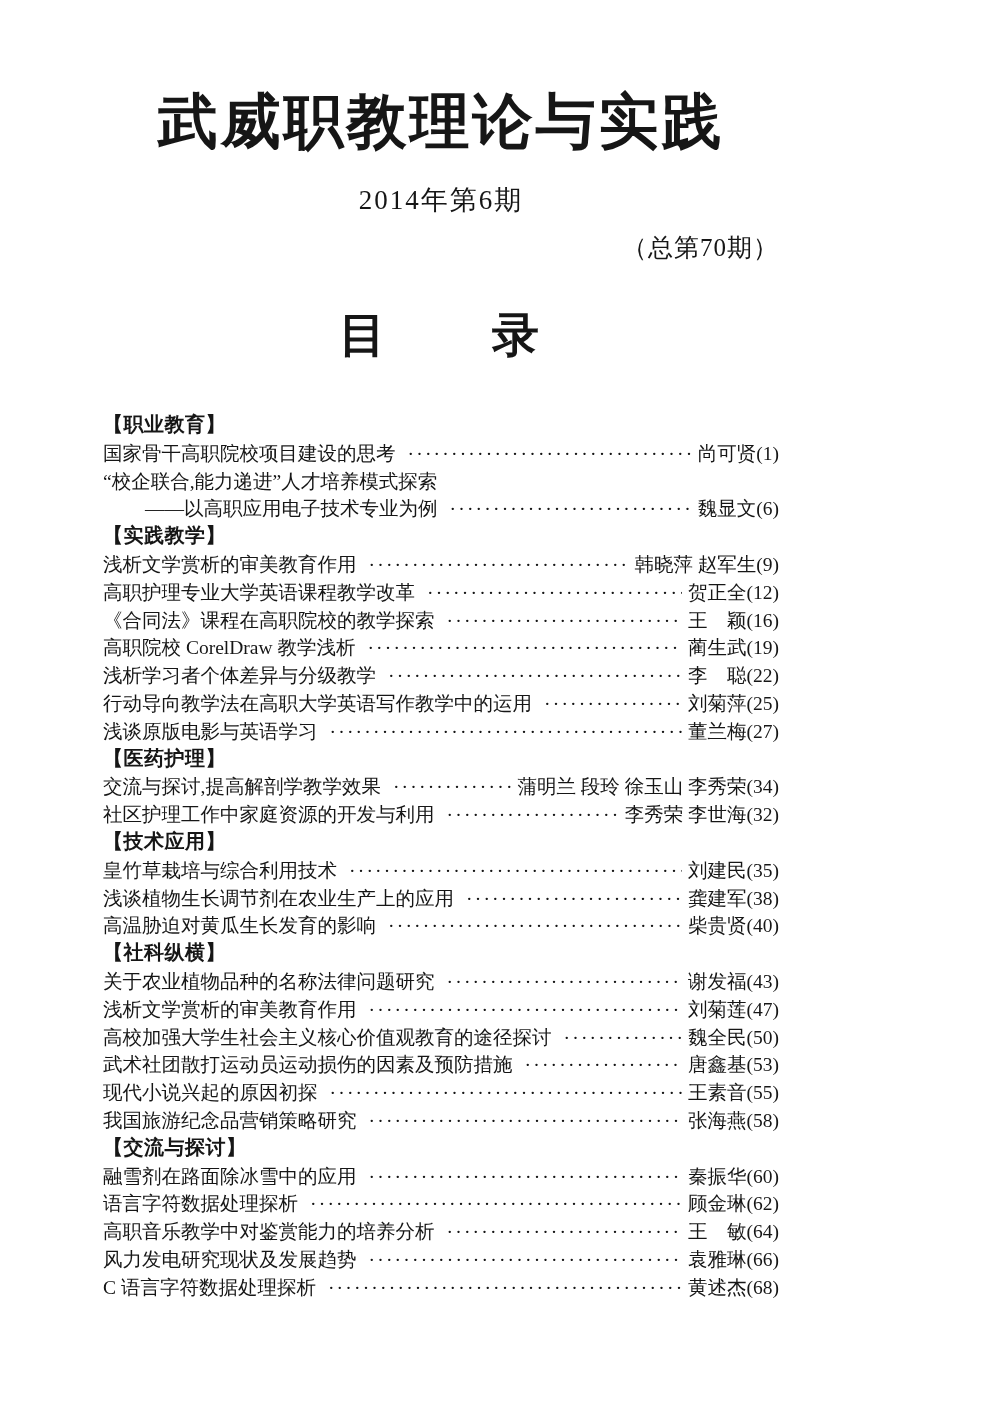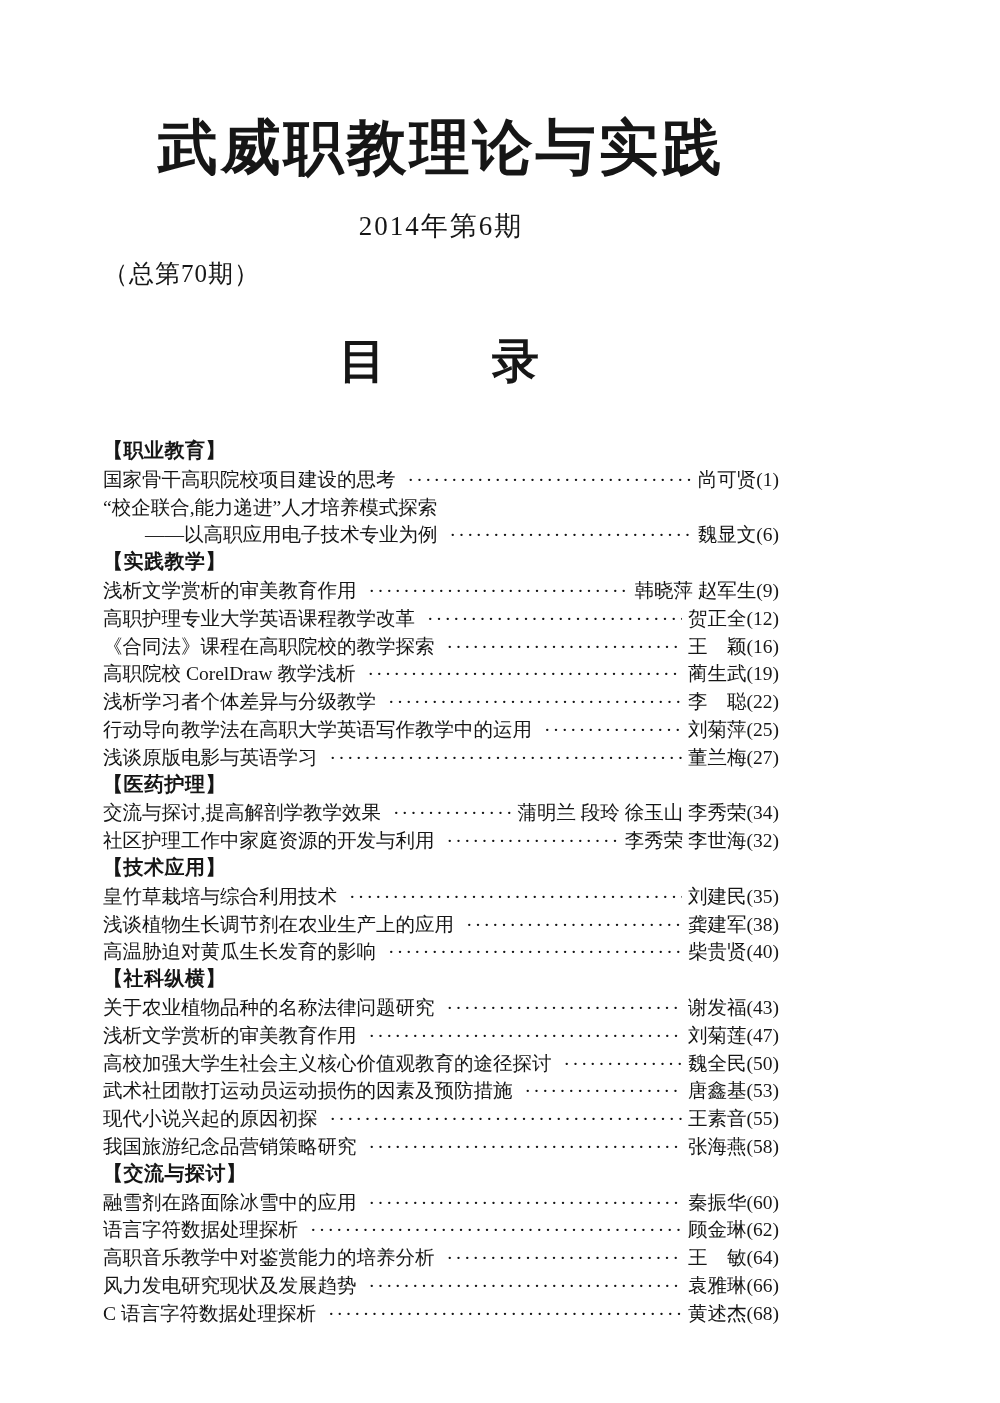--- a/index.html
+++ b/index.html
@@ -11,39 +11,39 @@
     width: 1000px;
     height: 1403px;
     font-family: "Liberation Serif", "DejaVu Serif", serif;
     color: #161616;
     overflow: hidden;
   }
   .page {
     box-sizing: border-box;
     width: 879px;
     height: 1403px;
-    padding: 112px 100px 0 103px;
+    padding: 86px 100px 0 103px;
   }
   .journal-title {
     margin: 0;
     text-align: center;
     font-size: 60px;
     font-weight: bold;
     letter-spacing: 3px;
     line-height: 1.2;
     white-space: nowrap;
   }
   .issue-line {
     text-align: center;
     font-size: 27px;
     margin-top: 24px;
     letter-spacing: 2px;
   }
   .volume-line {
-    text-align: left;
+    text-align: right;
     font-size: 25px;
     margin-top: 13px;
     letter-spacing: 1px;
   }
   .toc-title {
     margin: 44px 0 0 0;
     text-align: center;
     font-size: 47px;
     font-weight: bold;
     letter-spacing: 4px;

